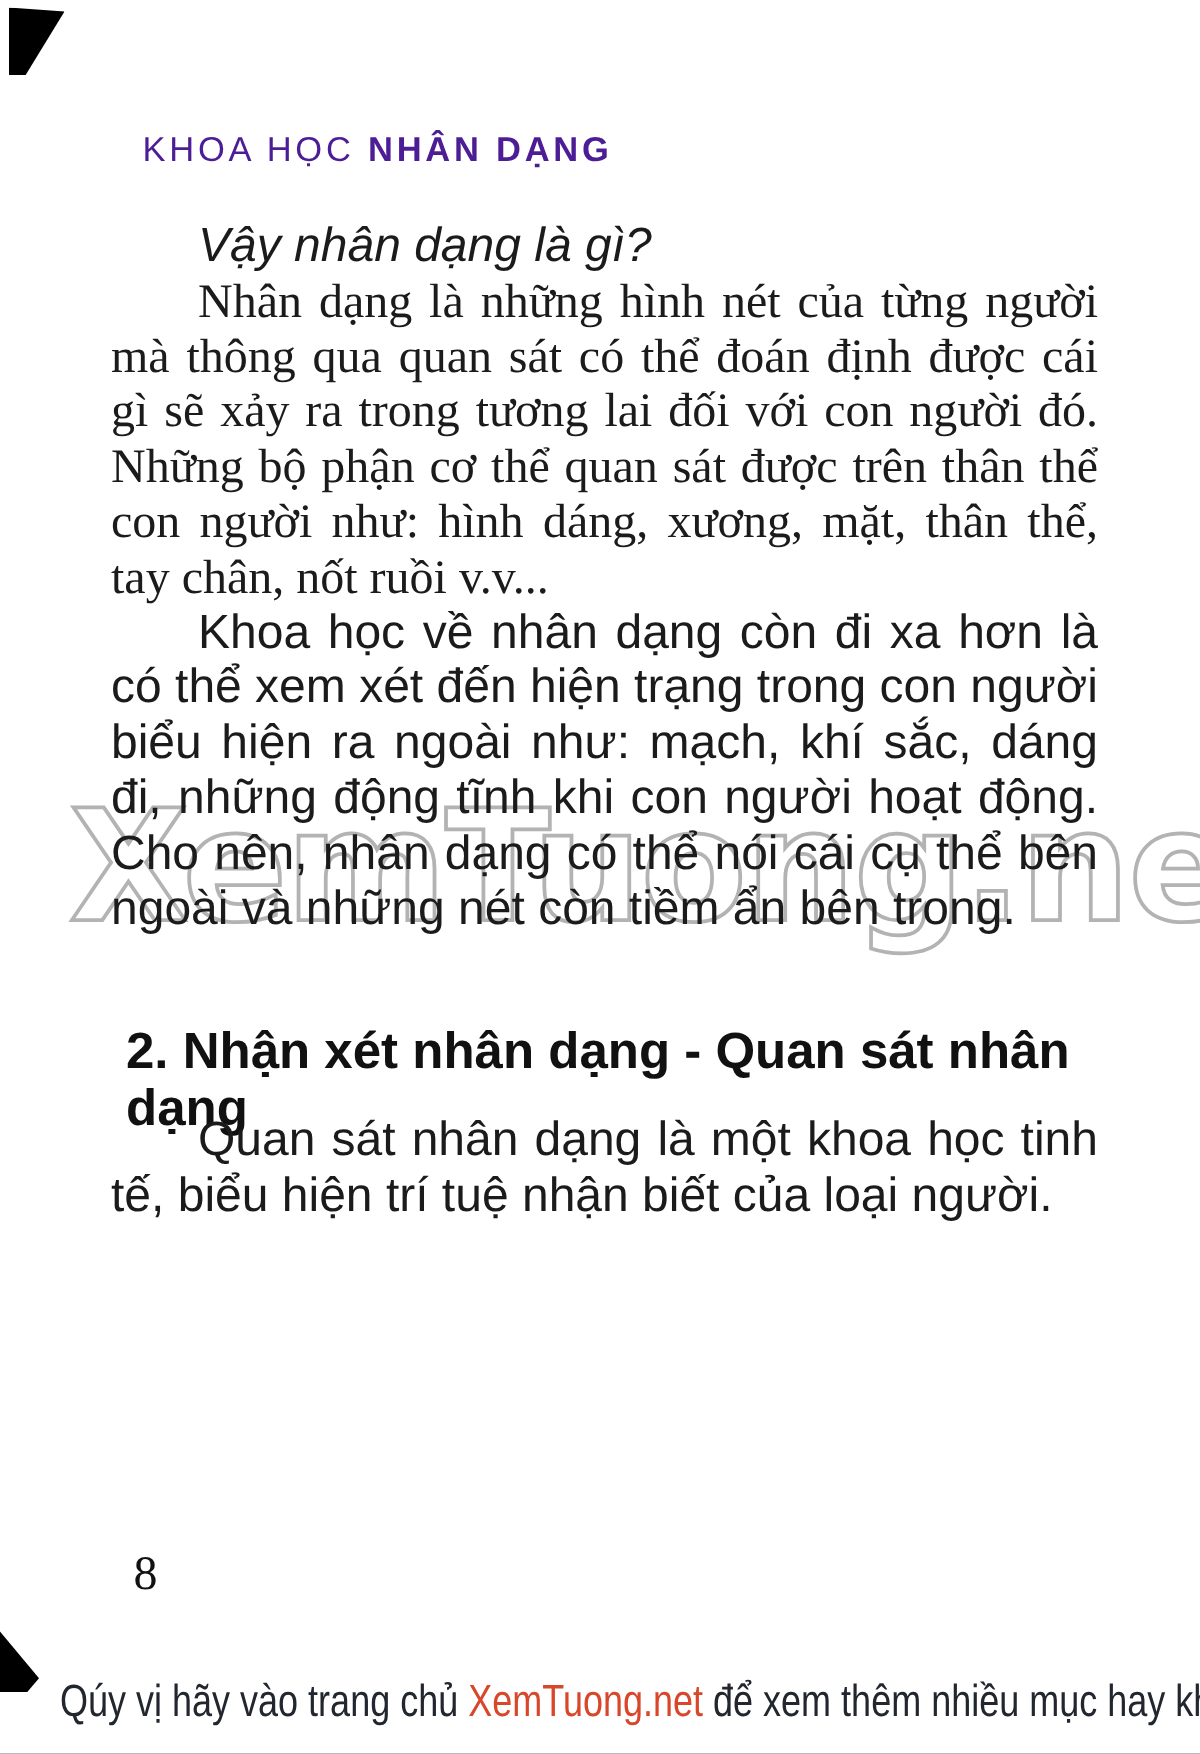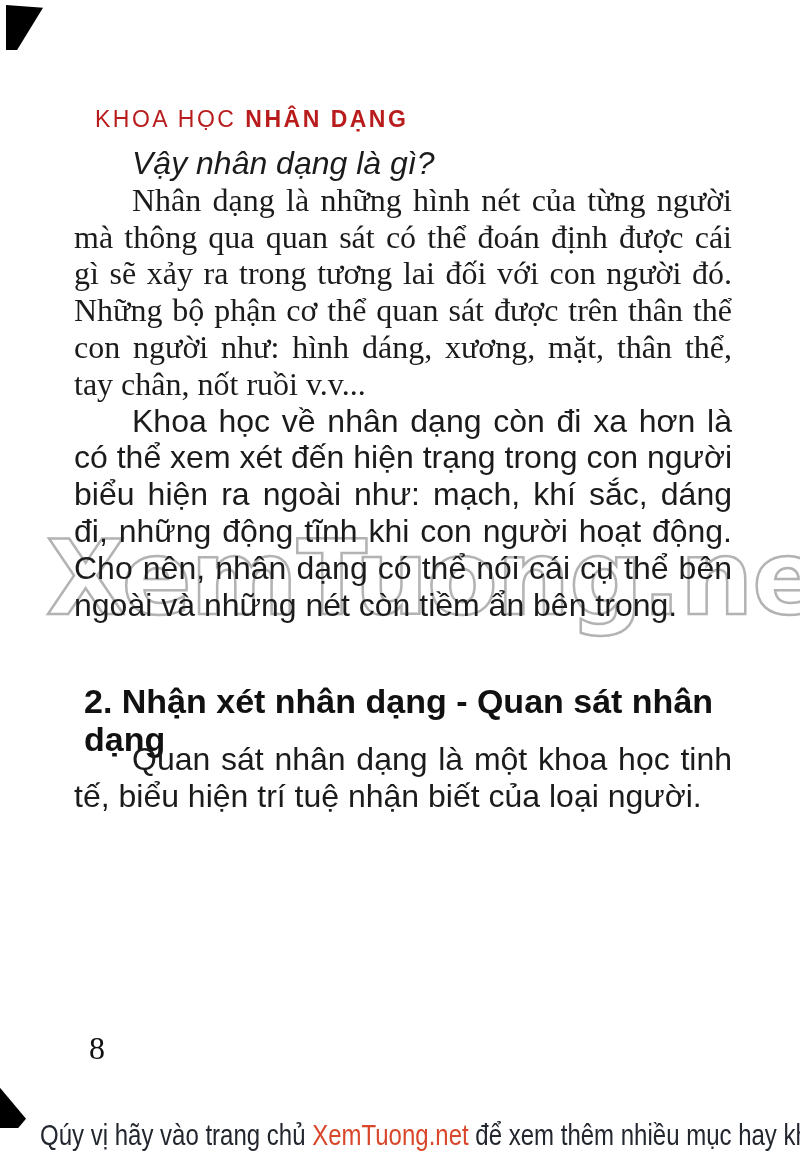--- a/index.html
+++ b/index.html
@@ -13,21 +13,21 @@
   }
   
   .corner{position:absolute;background:#000;}
   .corner.tl{left:6px;top:5px;width:37px;height:45px;
     clip-path:polygon(0 0,100% 6%,30% 100%,0 100%);}
   .corner.bl{left:0;top:1086px;width:26px;height:42px;
     clip-path:polygon(0 4%,100% 78%,70% 100%,0 100%);}
 
   .running-header{
     position:absolute;left:95px;top:86px;
-    font-size:23px;letter-spacing:2.5px;color:#b91c1c;white-space:nowrap;margin-top:20px;
+    font-size:23px;letter-spacing:2.5px;color:#4c1d95;white-space:nowrap;
   }
   .running-header .bold{font-weight:700;}
 
   .watermark{
     position:absolute;left:46px;top:518px;
     font-size:103px;font-weight:700;letter-spacing:-1px;
     color:transparent;
     -webkit-text-stroke:2.5px #b3b3b3;
     white-space:nowrap;z-index:0;
     font-family:"DejaVu Sans","Liberation Sans",sans-serif;

